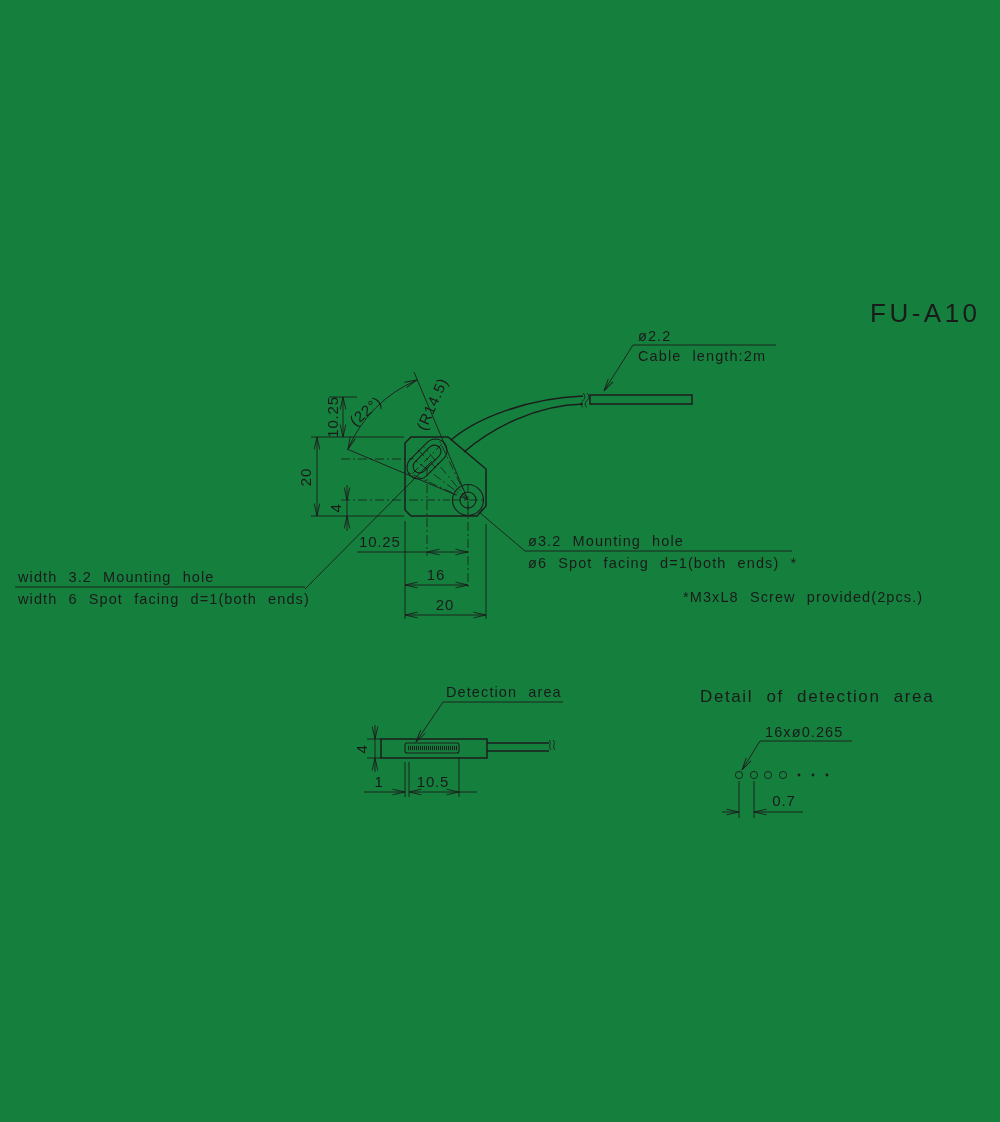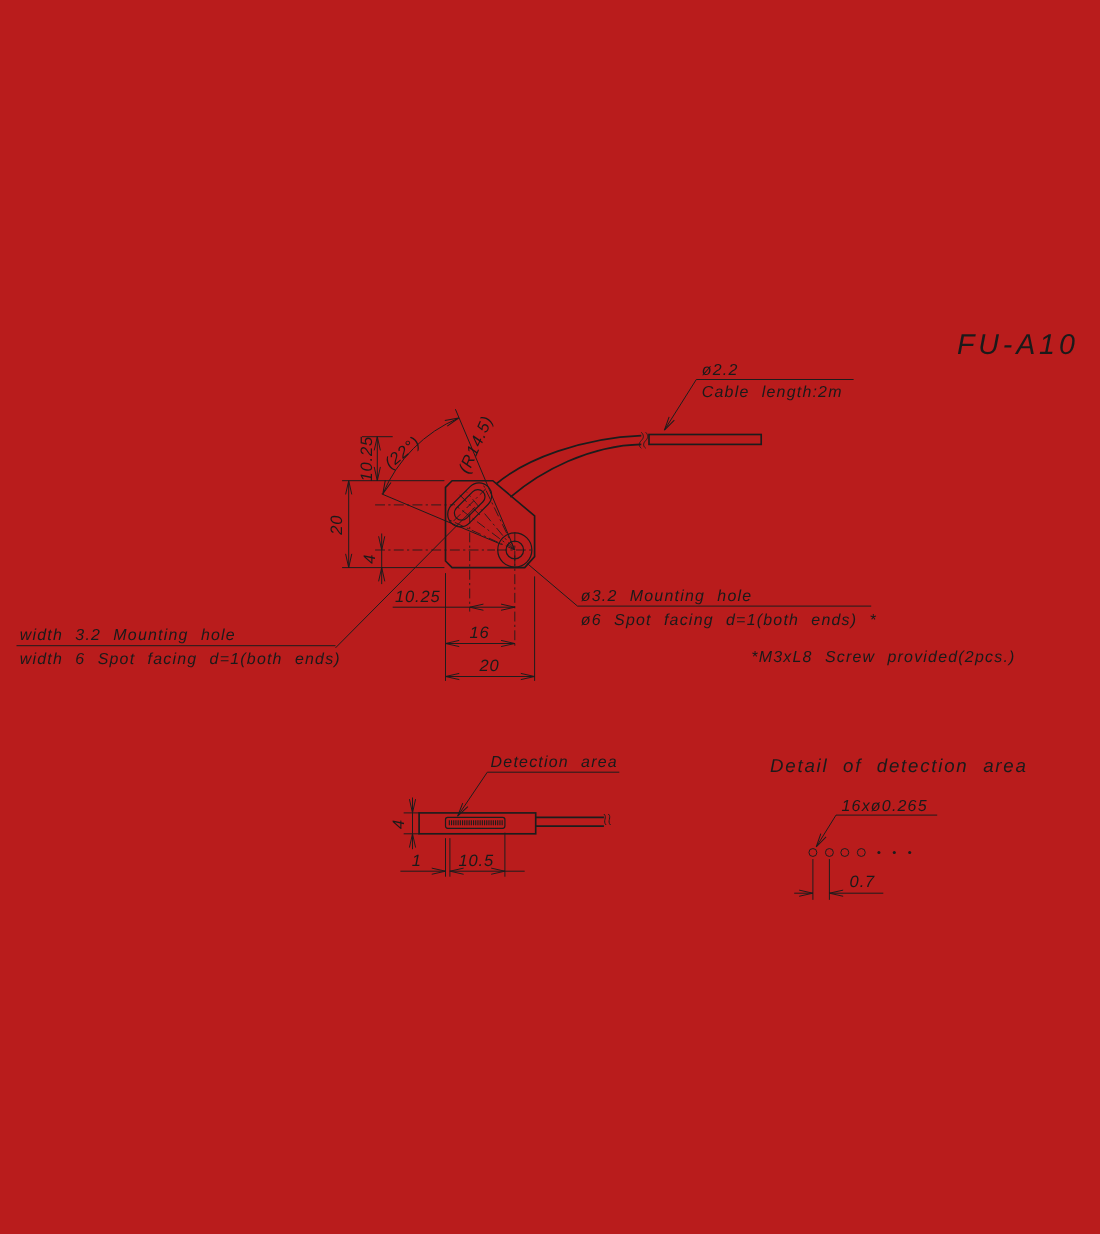--- a/index.html
+++ b/index.html
@@ -1,16 +1,16 @@
 <!DOCTYPE html>
 <html><head>
 <meta charset="utf-8">
 <style>
   html,body{margin:0;padding:0;background:#ffffff;}
-  .stage{width:1000px;height:1122px;background:#b91c1c;position:relative;overflow:hidden;font-style:italic;}
+  .stage{width:1000px;height:1122px;background:#15803d;position:relative;overflow:hidden;}
   svg{display:block;}
   text{fill:#1a1a1a;font-family:"Liberation Sans",sans-serif;}
   .lbl{font-size:14.5px;letter-spacing:1.1px;word-spacing:6px;}
   .dim{font-size:15px;letter-spacing:0.8px;}
   .big{font-size:26px;letter-spacing:3.5px;}
   .detail-title{font-size:17px;letter-spacing:1.6px;word-spacing:7px;}
   .thin{stroke:#1c1c1c;stroke-width:0.9;fill:none;}
   .thick{stroke:#1c1c1c;stroke-width:1.5;fill:none;}
   .med{stroke:#1c1c1c;stroke-width:1.1;fill:none;}
   .cline{stroke:#1c1c1c;stroke-width:0.8;fill:none;stroke-dasharray:9 3 2 3;}

